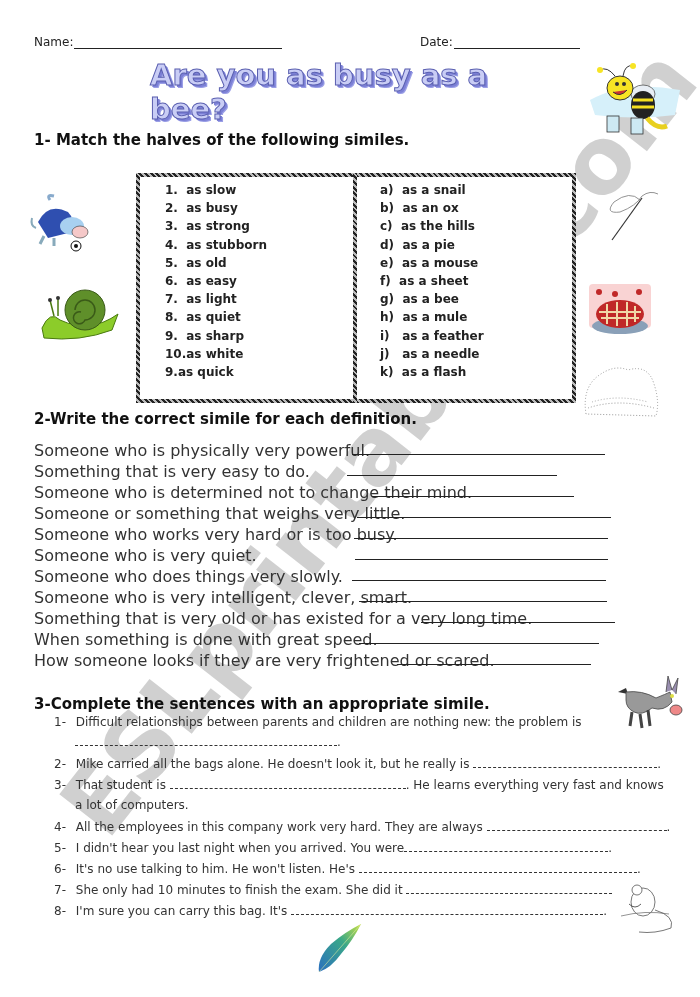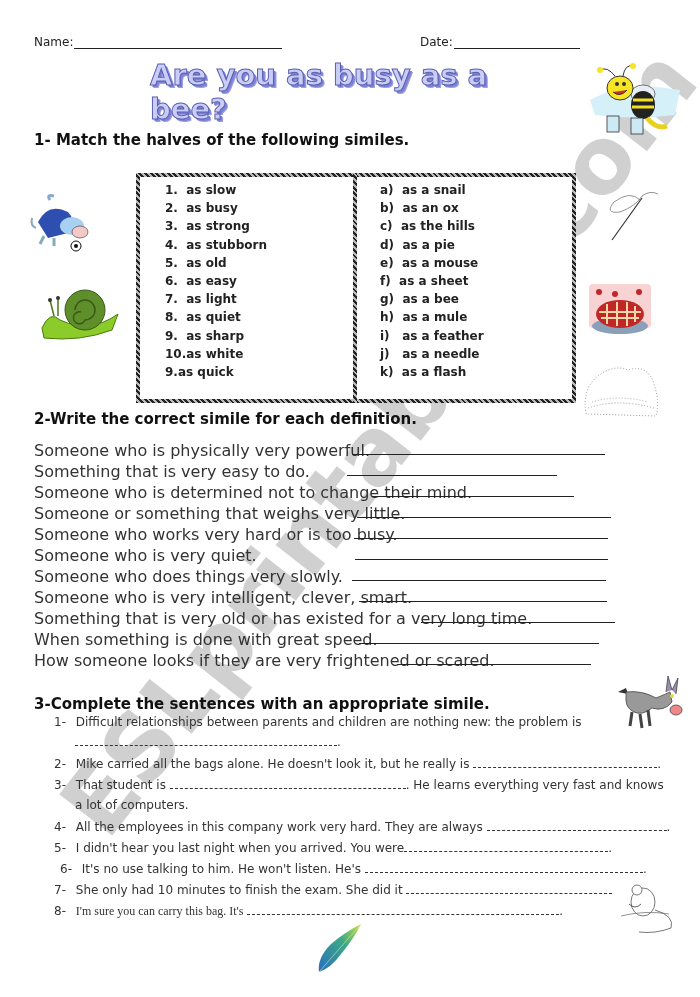--- a/index.html
+++ b/index.html
@@ -210,35 +210,35 @@
   <span>4-</span>
   <span style="margin-left:6px;">All the employees in this company work very hard. They are always</span>
   <span class="blank" style="width:180px;"></span><span>.</span>
 </div>
 
 <div class="sent" style="left:54px;top:841px;">
   <span>5-</span>
   <span style="margin-left:6px;">I didn't hear you last night when you arrived. You were</span><span class="blank" style="width:204px;"></span><span>.</span>
 </div>
 
-<div class="sent" style="left:60px;top:862px;">
+<div class="sent" style="left:54px;top:862px;">
   <span>6-</span>
   <span style="margin-left:6px;">It's no use talking to him. He won't listen. He's</span>
   <span class="blank" style="width:278px;"></span><span>.</span>
 </div>
 
 <div class="sent" style="left:54px;top:883px;">
   <span>7-</span>
   <span style="margin-left:6px;">She only had 10 minutes to finish the exam. She did it</span>
   <span class="blank" style="width:206px;"></span>
 </div>
 
 <div class="sent" style="left:54px;top:904px;">
   <span>8-</span>
-  <span style="margin-left:6px;font-family:Liberation Serif, serif;">I'm sure you can carry this bag. It's</span>
+  <span style="margin-left:6px;">I'm sure you can carry this bag. It's</span>
   <span class="blank" style="width:312px;"></span><span>.</span>
 </div>
 
 <svg class="clip" style="left:615px;top:880px;" width="70" height="60" viewBox="0 0 70 60">
   <ellipse cx="28" cy="22" rx="12" ry="14" fill="#fff" stroke="#555" stroke-width="0.8"></ellipse>
   <circle cx="22" cy="10" r="5" fill="#fff" stroke="#555" stroke-width="0.8"></circle>
   <path d="M14 24 Q20 30 26 24" stroke="#333" fill="none" stroke-width="0.8"></path>
   <path d="M6 36 Q30 30 54 34" stroke="#777" fill="none" stroke-width="0.8"></path>
   <path d="M40 30 Q60 36 56 48 Q40 54 24 52" stroke="#555" fill="none" stroke-width="0.8"></path>
 </svg>

